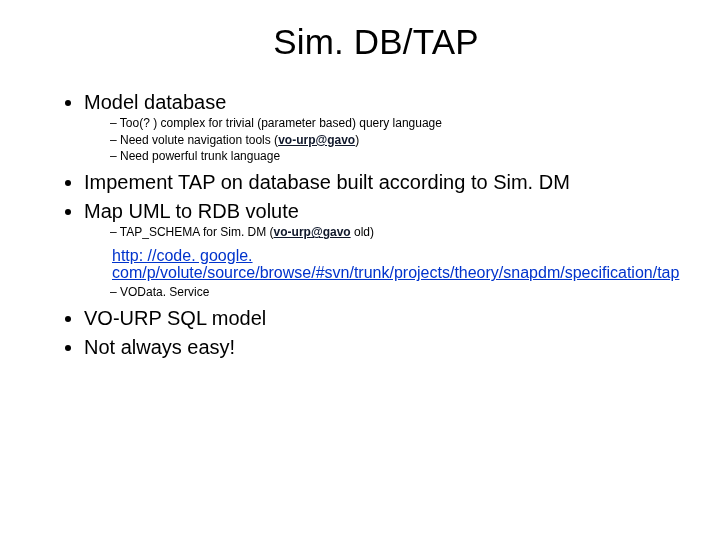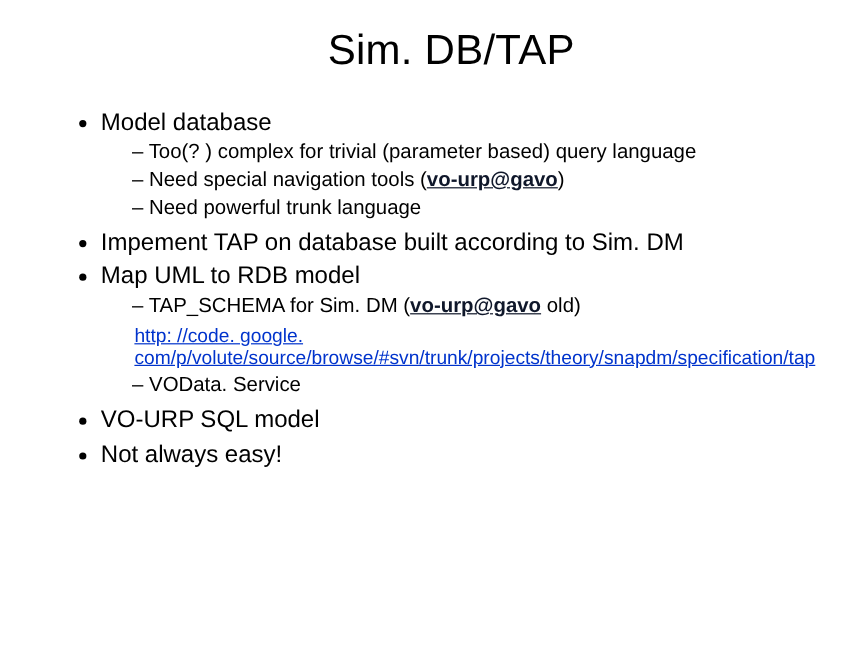--- a/index.html
+++ b/index.html
@@ -34,21 +34,21 @@
     font-size: 20px;
     line-height: 1.22;
   }
   ul.outer > li {
     margin-bottom: 4px;
   }
   ul.sub {
     list-style: none;
     margin: 2px 0 6px 0;
     padding-left: 26px;
-    font-size: 17px;
+    font-size: 12px;
     line-height: 1.28;
   }
   ul.sub > li::before {
     content: "– ";
   }
   ul.sub > li {
     margin-bottom: 1px;
   }
   .linklike {
     color: #0f172a;
@@ -77,30 +77,30 @@
 <div class="slide">
   <div class="title">Sim. DB/TAP</div>
 
   <ul class="outer">
 
     <li>
       <span>Model database</span>
       <ul class="sub">
         <li>Too(? ) complex for trivial (parameter based) query language</li>
         <li>
-          <span>Need special navigation tools (</span><span class="linklike">vo-urp@gavo</span><span>)</span>
+          <span>Need volute navigation tools (</span><span class="linklike">vo-urp@gavo</span><span>)</span>
         </li>
         <li>Need powerful trunk language</li>
       </ul>
     </li>
 
     <li>Impement TAP on database built according to Sim. DM</li>
 
     <li>
-      <span>Map UML to RDB model</span>
+      <span>Map UML to RDB volute</span>
       <ul class="sub">
         <li>
           <span>TAP_SCHEMA for Sim. DM (</span><span class="linklike">vo-urp@gavo</span><span> old)</span>
         </li>
       </ul>
     </li>
 
   </ul>
 
   <a class="url url-indent-2">http: //code. google. com/p/volute/source/browse/#svn/trunk/projects/theory/snapdm/specification/tap</a>

